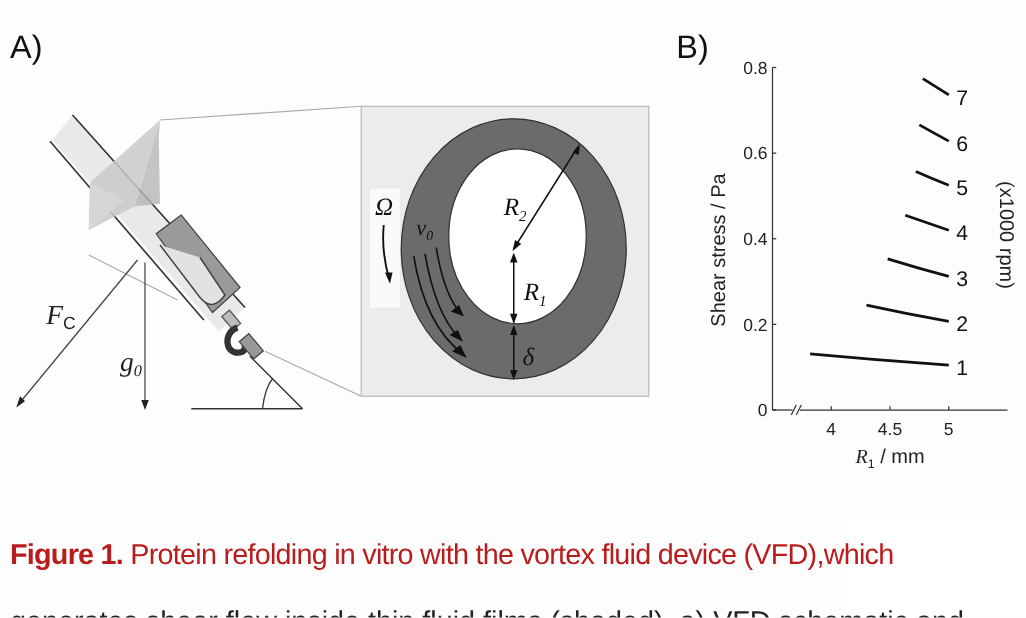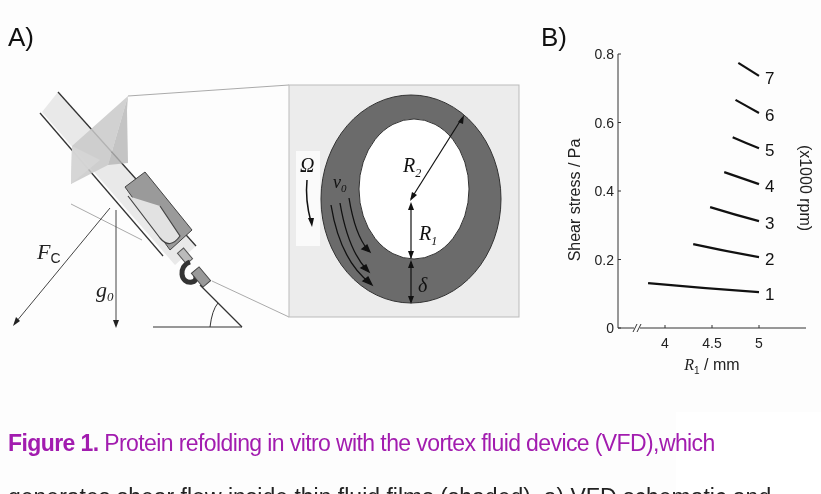--- a/index.html
+++ b/index.html
@@ -1,20 +1,20 @@
 <!DOCTYPE html>
 <html><head>
 <meta charset="utf-8">
 <style>
   html,body{margin:0;padding:0;background:#fdfdfd;}
   body{width:821px;height:494px;position:relative;overflow:hidden;font-family:"Liberation Sans",sans-serif;}
   .panel-label{position:absolute;font-size:26px;color:#111;font-family:"Liberation Sans",sans-serif;}
   #svgA{position:absolute;left:0;top:0;}
   #svgB{position:absolute;left:0;top:0;}
-  .caption{position:absolute;left:8px;top:430px;font-size:23px;color:#a21caf;white-space:nowrap;font-family:"Liberation Sans",sans-serif;letter-spacing:-0.6px;}
+  .caption{position:absolute;left:8px;top:430px;font-size:23px;color:#b91c1c;white-space:nowrap;font-family:"Liberation Sans",sans-serif;letter-spacing:-0.6px;}
   .caption b{font-weight:bold;}
   .caption-bg{position:absolute;left:676px;top:412px;width:145px;height:82px;background:#ffffff;}
   .caption2{position:absolute;left:8px;top:472px;font-size:23px;color:#222;white-space:nowrap;font-family:"Liberation Sans",sans-serif;height:22px;overflow:hidden;}
   .caption2 span{position:relative;top:12px;}
   .svgtext{font-family:"Liberation Sans",sans-serif;}
   .serif-it{font-family:"Liberation Serif",serif;font-style:italic;}
 </style>
 </head>
 <body>
 

